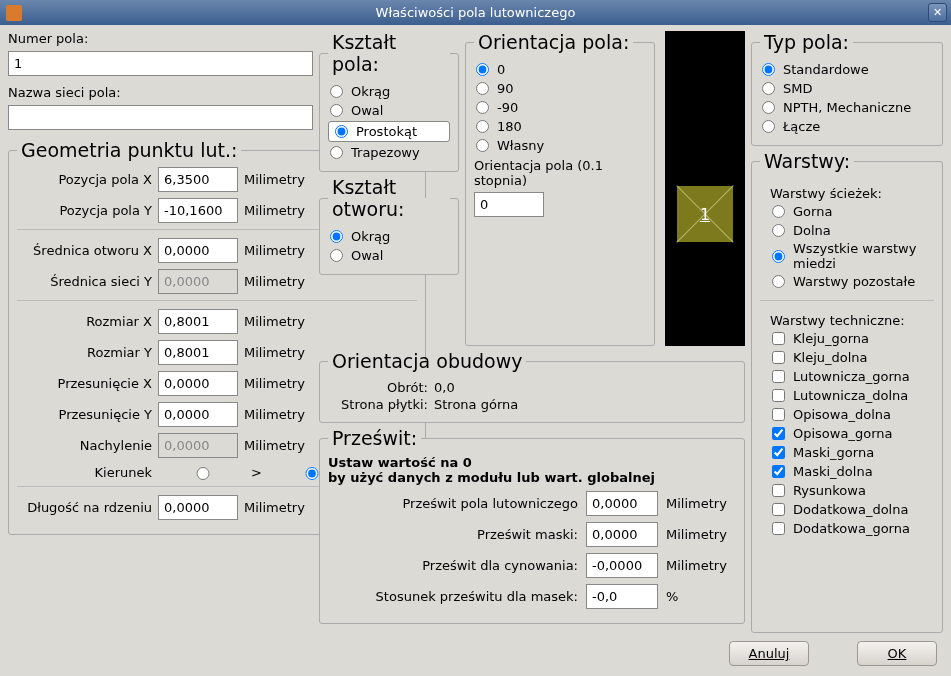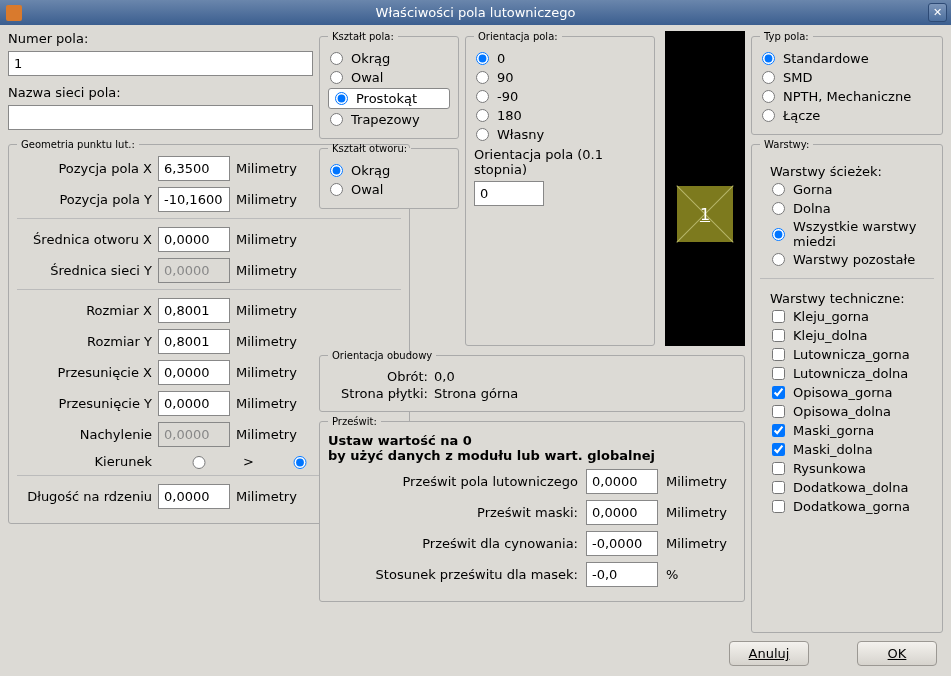--- a/index.html
+++ b/index.html
@@ -30,25 +30,25 @@
     border-radius: 0; height: 25px;
   }
   input.full { width: 100%; }
   input.selected { background: #fff; }
   input:disabled { background: #dcdad5; color: #888; }
 
   fieldset {
     border: 1px solid #aaa; border-radius: 3px; margin: 0; padding: 6px 8px 8px 8px;
     background: #dcdad5;
   }
-  fieldset legend { padding: 0 4px; font-size: 10px; margin-top: 26px; }
+  fieldset legend { padding: 0 4px; font-size: 19px; margin-top: 26px; }
 
   .geom-row { display: flex; align-items: center; margin-bottom: 6px; gap: 6px; }
   .geom-row .lbl { width: 135px; text-align: right; }
-  .geom-row input { width: 72px; }
+  .geom-row input { width: 80px; }
   .geom-row .unit { width: 68px; }
   .geom-sep { height: 1px; background: #bbb; margin: 4px 0 8px 0; }
 
   .radio-row { display: flex; align-items: center; margin: 2px 0; gap: 4px; }
   .radio-row input[type="radio"], .check-row input[type="checkbox"] { margin: 2px 4px 2px 2px; }
   .check-row { display: flex; align-items: center; margin: 2px 0; gap: 4px; }
 
   .midrow { display: flex; gap: 6px; }
   .midrow fieldset { flex: none; }
   .shape-fs { width: 140px; }
@@ -349,26 +349,26 @@
               </div>
             <div class="check-row">
                 <input type="checkbox" style="">
                 <span>Lutownicza_gorna</span>
               </div>
             <div class="check-row">
                 <input type="checkbox" style="">
                 <span>Lutownicza_dolna</span>
               </div>
             <div class="check-row">
+                <input type="checkbox" style="">
+                <span>Opisowa_dolna</span>
+              </div>
+            <div class="check-row">
                 <input type="checkbox" checked="" style="">
                 <span>Opisowa_gorna</span>
-              </div>
-            <div class="check-row">
-                <input type="checkbox" style="">
-                <span>Opisowa_dolna</span>
               </div>
             <div class="check-row">
                 <input type="checkbox" checked="" style="">
                 <span>Maski_gorna</span>
               </div>
             <div class="check-row">
                 <input type="checkbox" checked="" style="">
                 <span>Maski_dolna</span>
               </div>
             <div class="check-row">

